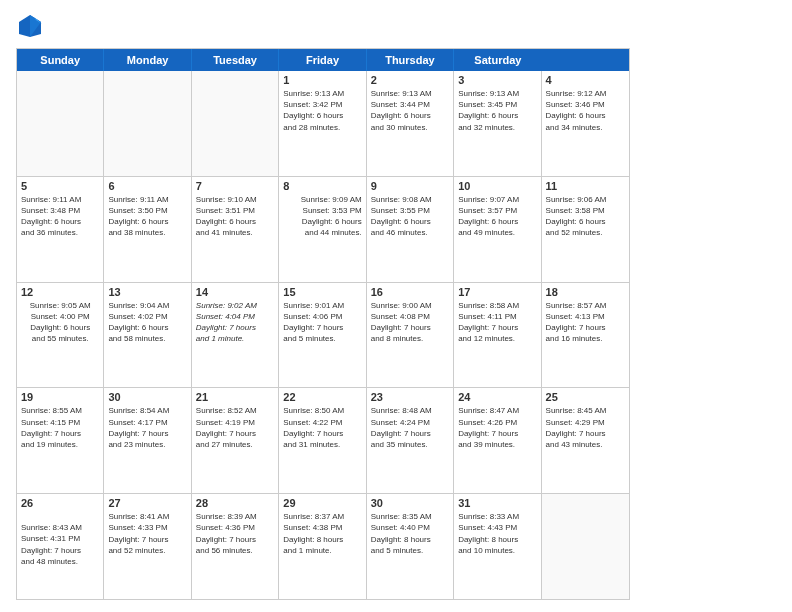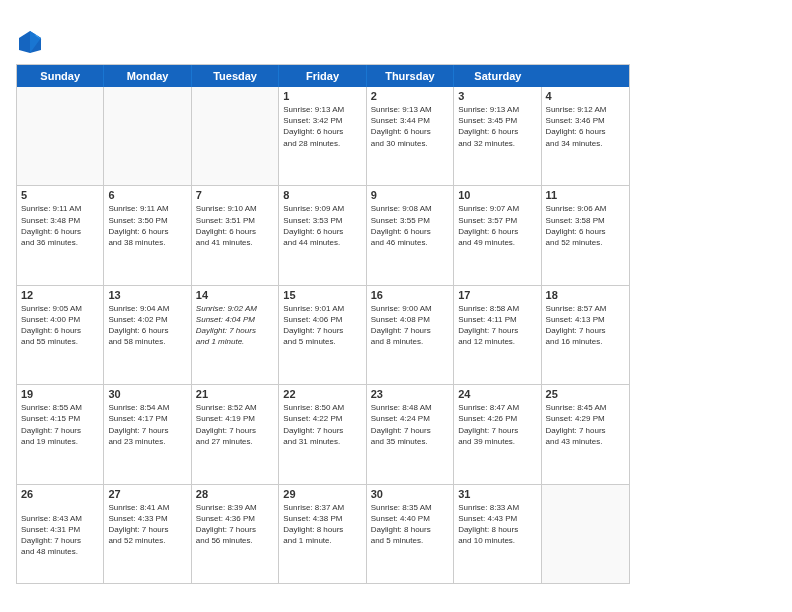--- a/index.html
+++ b/index.html
@@ -6,21 +6,21 @@
     body {
       font-family: Arial, sans-serif;
       background: #fff;
       width: 792px;
       height: 612px;
       overflow: hidden;
     }
     .page {
       width: 646px;
       height: 612px;
-      padding: 28px 16px;
+      padding: 12px 16px;
       display: flex;
       flex-direction: column;
     }
     .header {
       display: flex;
       justify-content: space-between;
       align-items: flex-start;
       margin-bottom: 8px;
     }
     .logo {
@@ -196,21 +196,21 @@
           </div>
           <div class="cell">
             <div class="cell-day">7</div>
             <div class="cell-info" style="white-space: pre-line;">Sunrise: 9:10 AM
 Sunset: 3:51 PM
 Daylight: 6 hours
 and 41 minutes.</div>
           </div>
           <div class="cell">
             <div class="cell-day">8</div>
-            <div class="cell-info" style="white-space: pre-line;">Sunrise: 9:09 AM
+            <div class="cell-info" style="white-space: pre-line; text-align: right;">Sunrise: 9:09 AM
 Sunset: 3:53 PM
 Daylight: 6 hours
 and 44 minutes.</div>
           </div>
           <div class="cell">
             <div class="cell-day">9</div>
             <div class="cell-info" style="white-space: pre-line;">Sunrise: 9:08 AM
 Sunset: 3:55 PM
 Daylight: 6 hours
 and 46 minutes.</div>
@@ -226,21 +226,21 @@
             <div class="cell-day">11</div>
             <div class="cell-info" style="white-space: pre-line;">Sunrise: 9:06 AM
 Sunset: 3:58 PM
 Daylight: 6 hours
 and 52 minutes.</div>
           </div>
         </div>
         <div class="week-row">
           <div class="cell">
             <div class="cell-day">12</div>
-            <div class="cell-info" style="white-space: pre-line;">Sunrise: 9:05 AM
+            <div class="cell-info" style="white-space: pre-line; text-align: center;">Sunrise: 9:05 AM
 Sunset: 4:00 PM
 Daylight: 6 hours
 and 55 minutes.</div>
           </div>
           <div class="cell">
             <div class="cell-day">13</div>
             <div class="cell-info" style="white-space: pre-line;">Sunrise: 9:04 AM
 Sunset: 4:02 PM
 Daylight: 6 hours
 and 58 minutes.</div>

